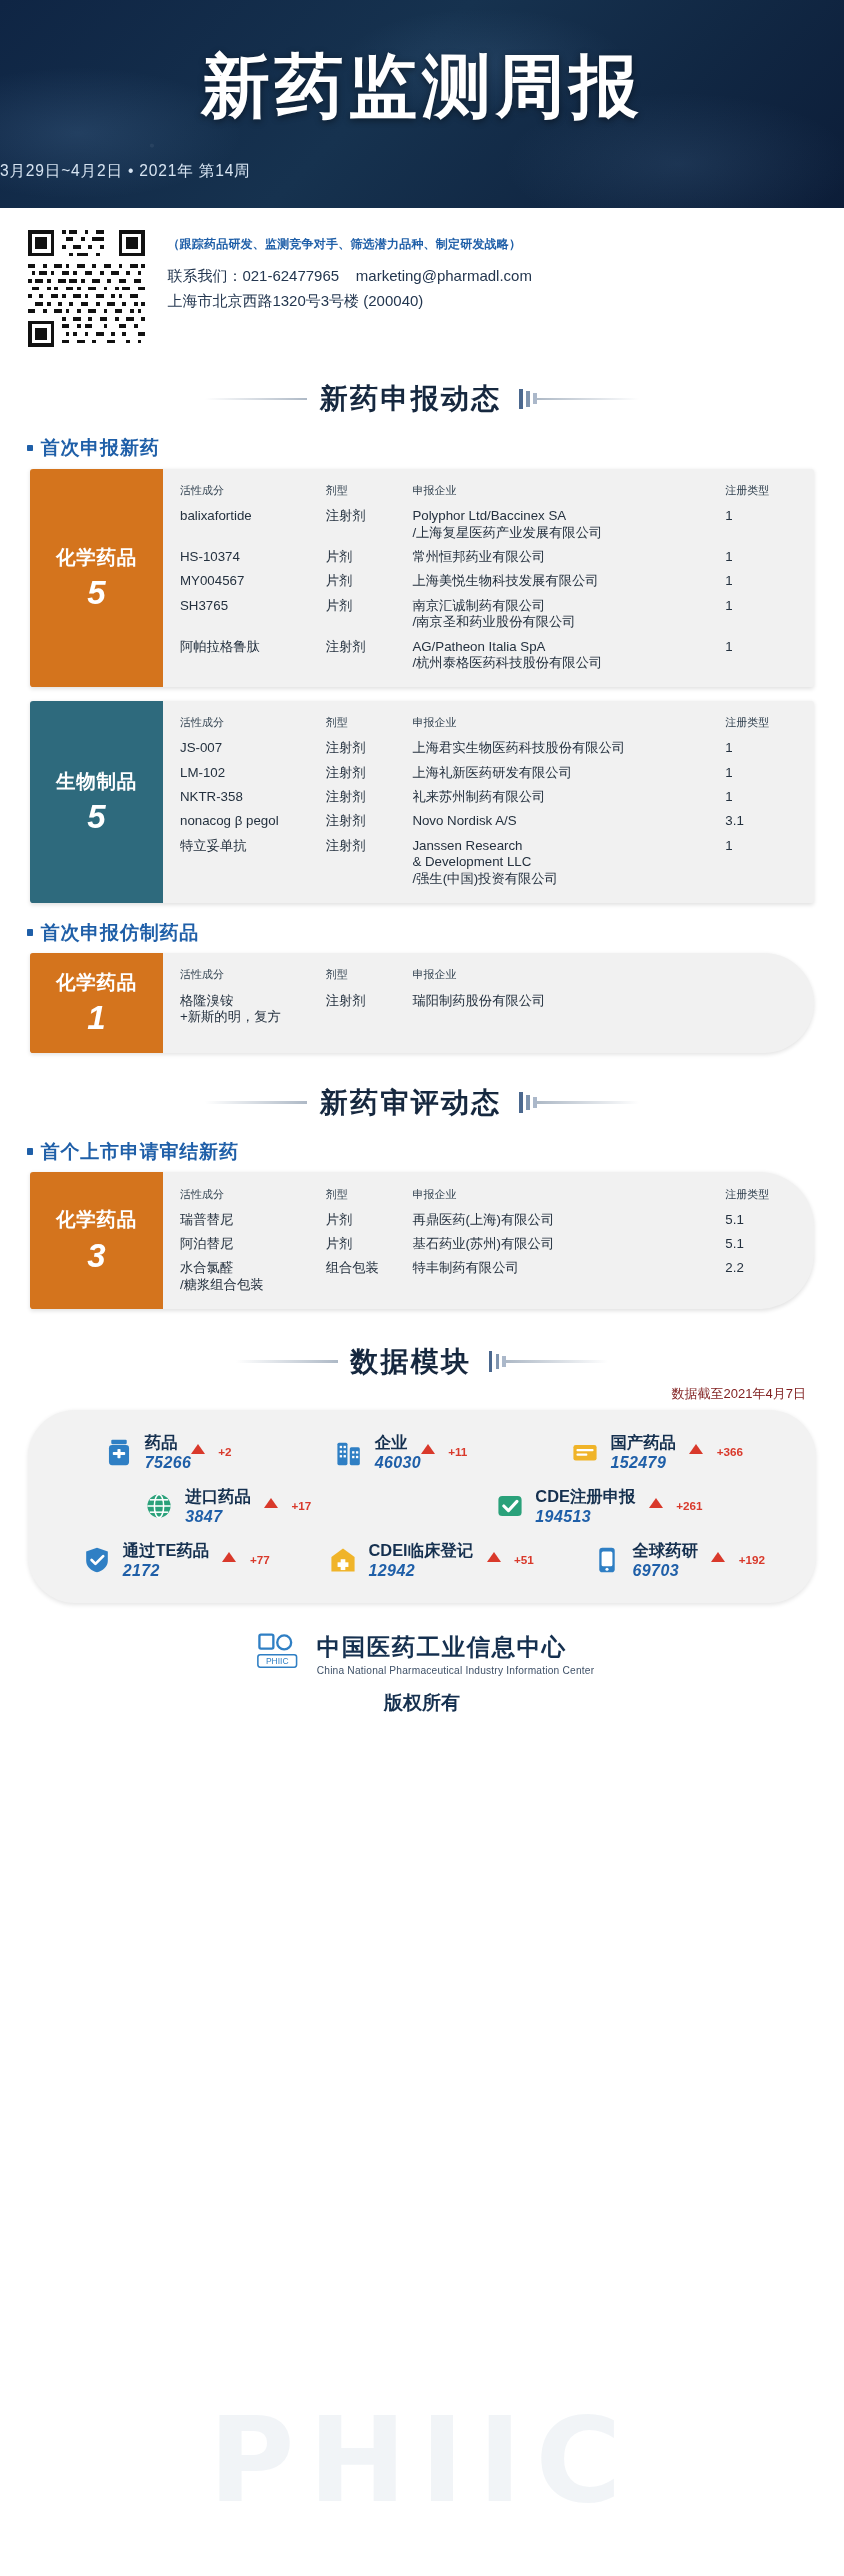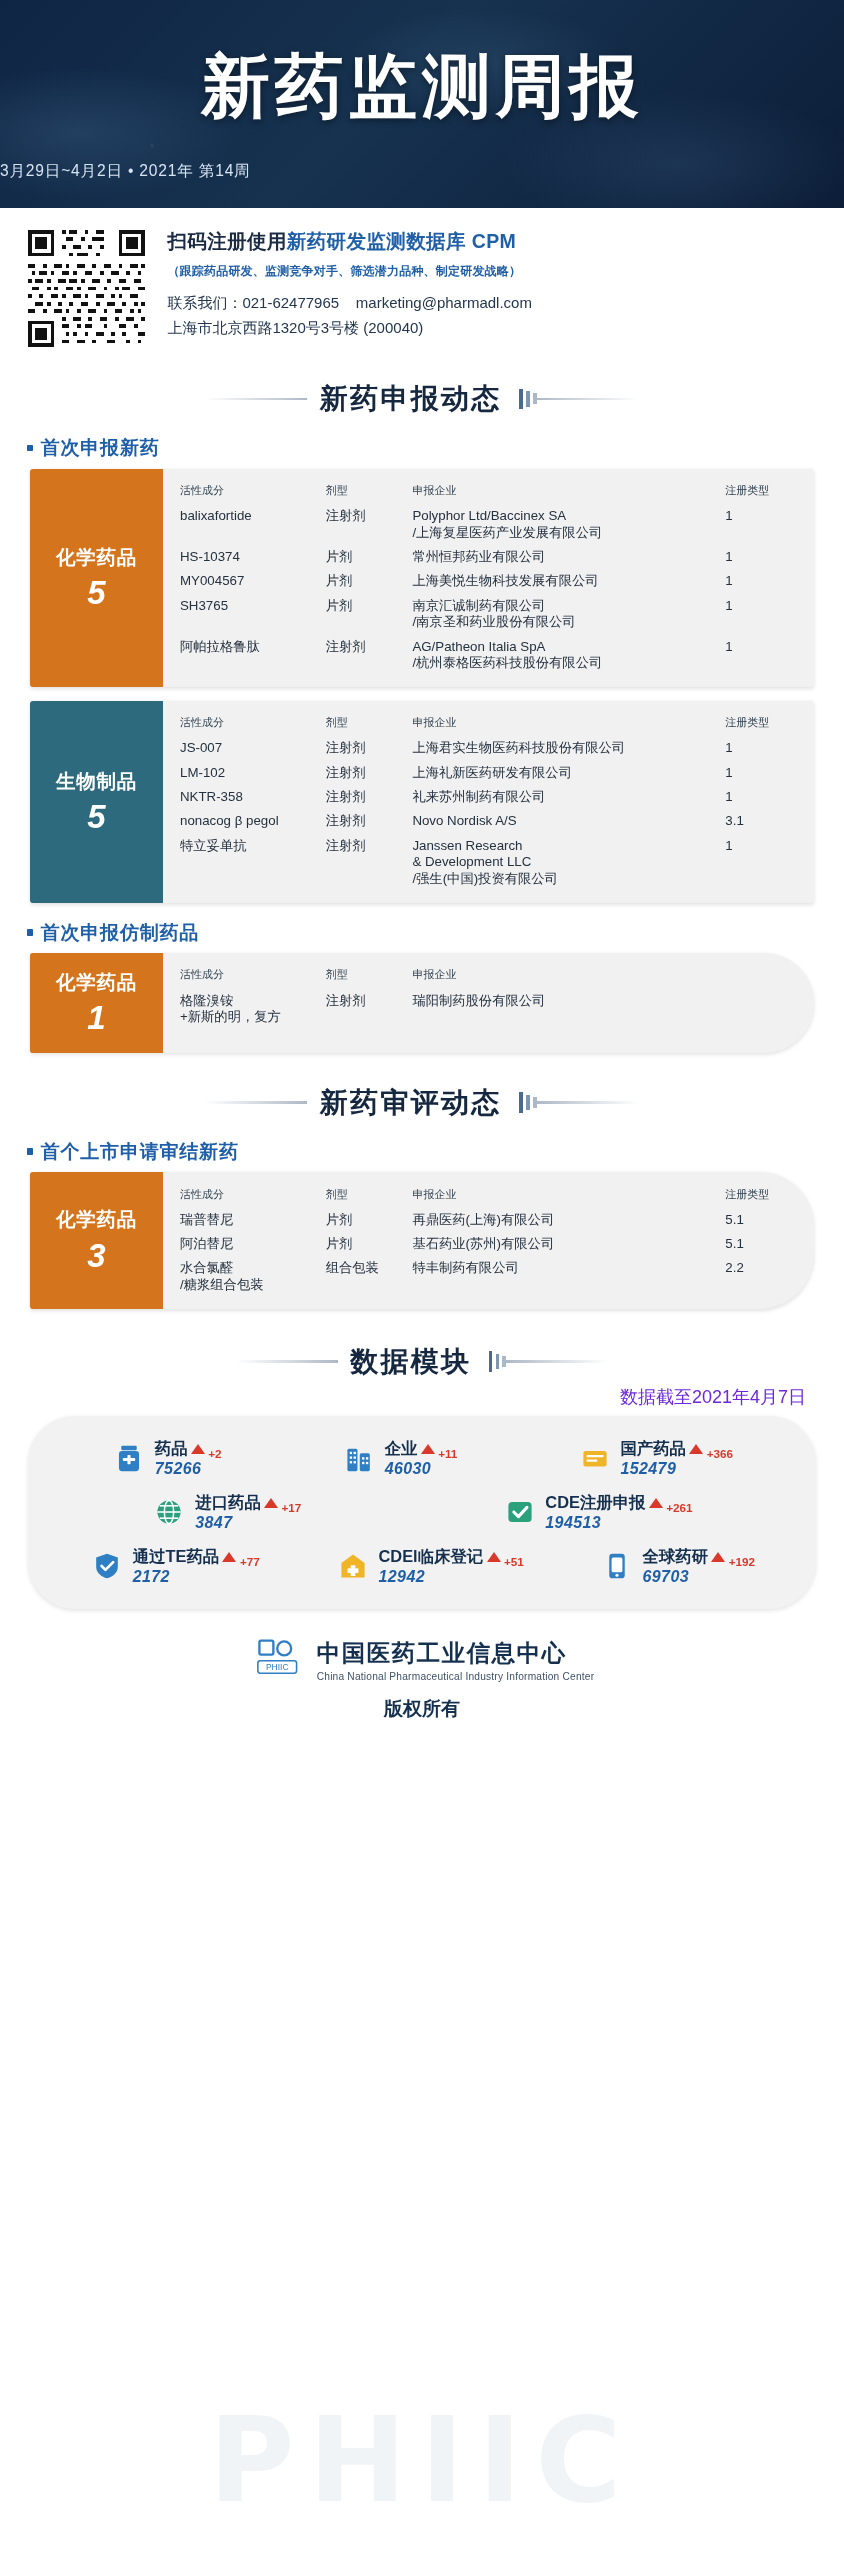--- a/index.html
+++ b/index.html
@@ -154,36 +154,36 @@
     margin:0 30px;
     background:#f1f1f1;
     border-radius:3.1px 55px 55px 3.1px;
     display:flex;
     box-shadow:0 1.6px 4.7px rgba(0,0,0,.12);
     overflow:hidden;
   }
 
   
   .data-note{
-    text-align:right;margin:4.7px 38px 6.3px 0;font-size:18px;color:#6d28d9;padding-left:20px;
+    text-align:right;margin:4.7px 38px 6.3px 0;font-size:13px;color:#7f1d1d;padding-left:20px;
   }
   .data-panel{
     margin:0 28px;
     background:#f2f2f2;
     border-radius:47px 47px 47px 47px;
     padding:22px 23.4px 23.4px 23.4px;
     box-shadow:0 1.6px 4.7px rgba(0,0,0,.1);
   }
   .data-row{
     display:flex;justify-content:space-around;align-items:flex-start;margin-bottom:14px;
   }
   .data-item{display:flex;align-items:center;gap:7.8px;}
   .d-icon{width:36px;height:36px;flex:0 0 36px;display:flex;align-items:center;justify-content:center;}
   .d-text{display:flex;flex-direction:column;}
-  .d-label-row{display:flex;align-items:center;gap:1px;}
+  .d-label-row{display:flex;align-items:flex-end;gap:11px;}
   .d-label{font-size:16.4px;color:#15304f;font-weight:bold;}
   .d-delta{font-size:11.7px;color:#d9392b;font-weight:bold;margin-left:1.6px;position:relative;top:4.7px;}
   .tri{
     width:0;height:0;border-left:7px solid transparent;border-right:7px solid transparent;
     border-bottom:10.2px solid #d9392b;display:inline-block;margin:0 0.8px 0 2.3px;position:relative;top:0.8px;
   }
   .d-value{font-size:16px;color:#1f5fa8;font-weight:bold;font-style:italic;letter-spacing:0.4px;}
 
   
   .footer{
@@ -340,23 +340,20 @@
           <rect x="10" y="30" width="2" height="1"></rect>
             <rect x="14" y="30" width="2" height="1"></rect>
             <rect x="18" y="30" width="1" height="1"></rect>
             <rect x="22" y="30" width="2" height="1"></rect>
             <rect x="27" y="30" width="1" height="1"></rect>
             <rect x="30" y="30" width="1" height="1"></rect>
         </g>
       </svg>
     </div>
     <div class="qr-right">
-      <div class="qr-line1">
-        <span>扫码注册使用</span><span class="blue">新药研发监测数据库 CPM</span>
-      </div>
       <div class="qr-line2">（跟踪药品研发、监测竞争对手、筛选潜力品种、制定研发战略）</div>
       <div class="qr-line3">
         <span>联系我们：</span><span>021-62477965</span>&nbsp;&nbsp;&nbsp;&nbsp;<span>marketing@pharmadl.com</span>
       </div>
       <div class="qr-line4">上海市北京西路1320号3号楼 (200040)</div>
     </div>
   </div>
 
   <div class="sec-title-wrap">
     <div class="sec-rule"></div>

